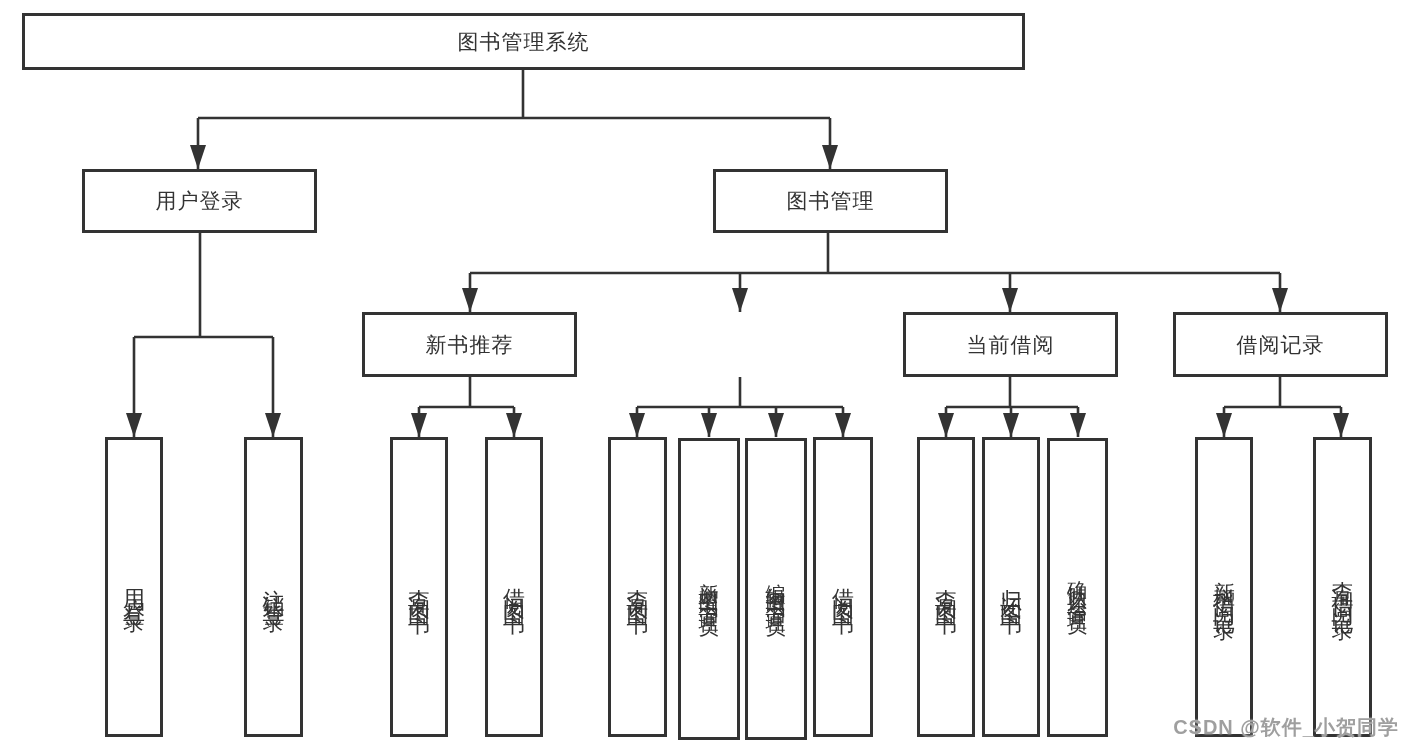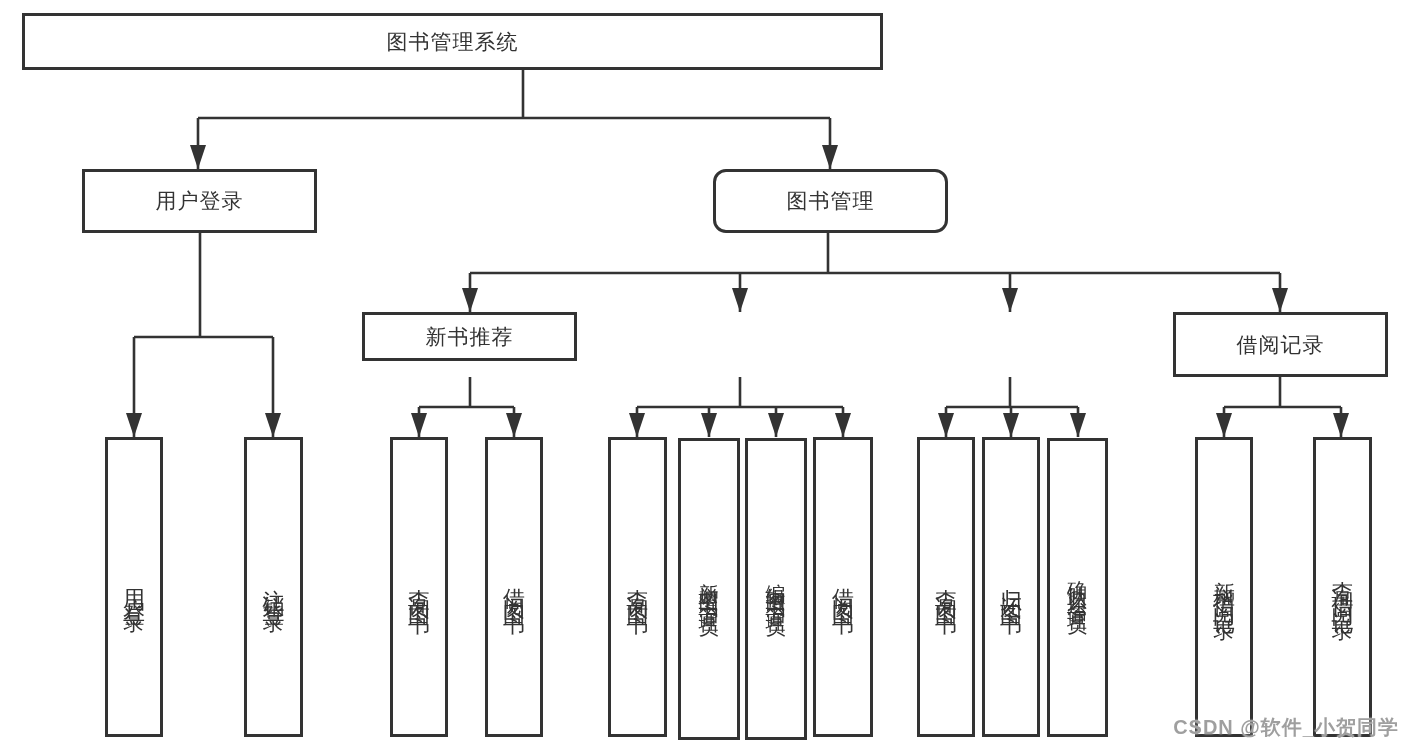--- a/index.html
+++ b/index.html
@@ -90,26 +90,27 @@
       <path d="M946,407 V437" marker-end="url(#arrow)"></path>
       <path d="M1011,407 V437" marker-end="url(#arrow)"></path>
       <path d="M1078,407 V437" marker-end="url(#arrow)"></path>
 
       <path d="M1280,377 V407 M1224,407 H1341"></path>
       <path d="M1224,407 V437" marker-end="url(#arrow)"></path>
       <path d="M1341,407 V437" marker-end="url(#arrow)"></path>
     </g>
   </svg>
 
-  <div class="box hbox" style="left:22px; top:13px; width:861px; height:57px;">图书管理系统</div>
+  <div class="box hbox" style="left:22px; top:13px; width:1003px; height:57px;">图书管理系统</div>
 
   <div class="box hbox" style="left:82px; top:169px; width:235px; height:64px;">用户登录</div>
-  <div class="box hbox" style="left:713px; top:169px; width:235px; height:64px;border-radius:13px;">图书管理</div>
+  <div class="box hbox" style="left:713px; top:169px; width:235px; height:64px;">图书管理</div>
 
-  <div class="box hbox" style="left:362px; top:312px; width:215px; height:49px;">新书推荐</div>
+  <div class="box hbox" style="left:362px; top:312px; width:215px; height:65px;">新书推荐</div>
+  <div class="box hbox" style="left:903px; top:312px; width:215px; height:65px;">当前借阅</div>
   <div class="box hbox" style="left:1173px; top:312px; width:215px; height:65px;">借阅记录</div>
 
   <div class="box vbox" style="left:105px; top:437px; width:58px; height:300px;">
     <span class="vlabel">用户登录</span>
   </div>
   <div class="box vbox" style="left:244px; top:437px; width:59px; height:300px;">
     <span class="vlabel">注销登录</span>
   </div>
 
   <div class="box vbox" style="left:390px; top:437px; width:58px; height:300px;">

